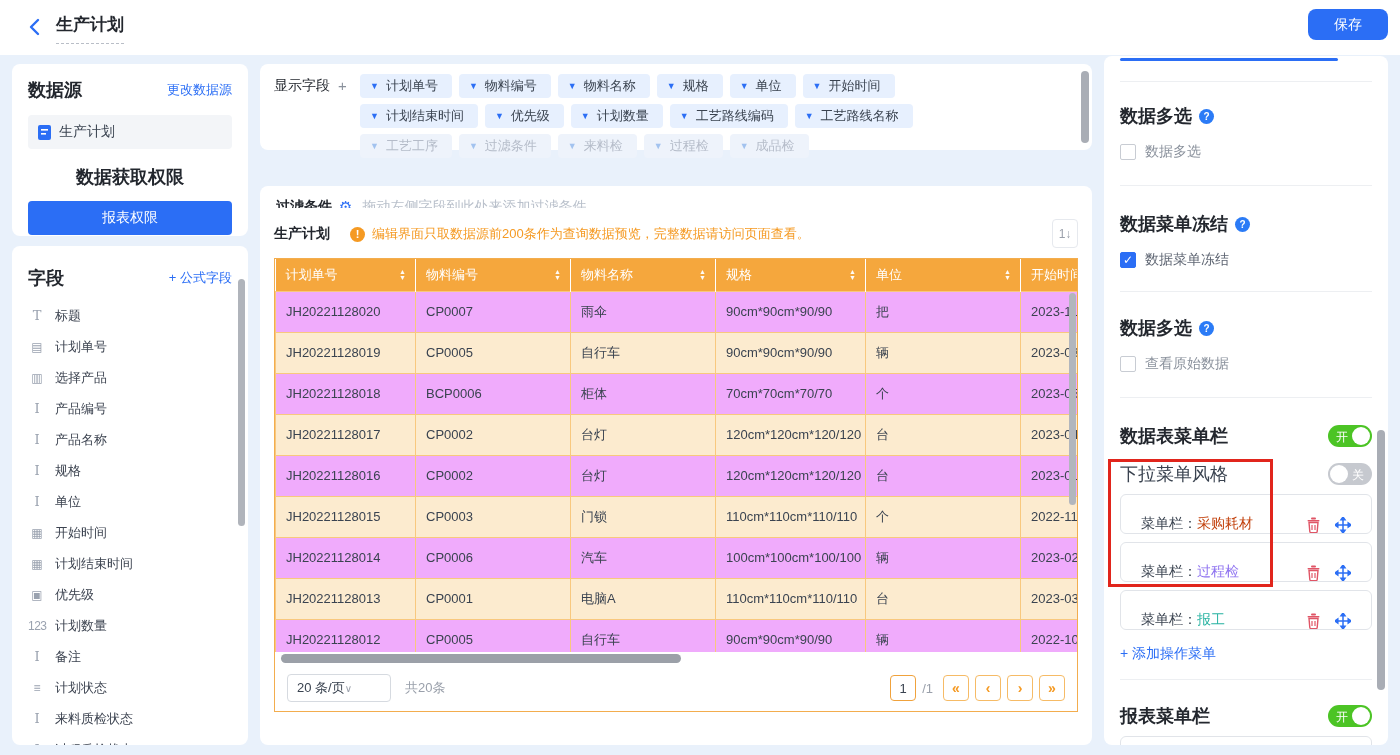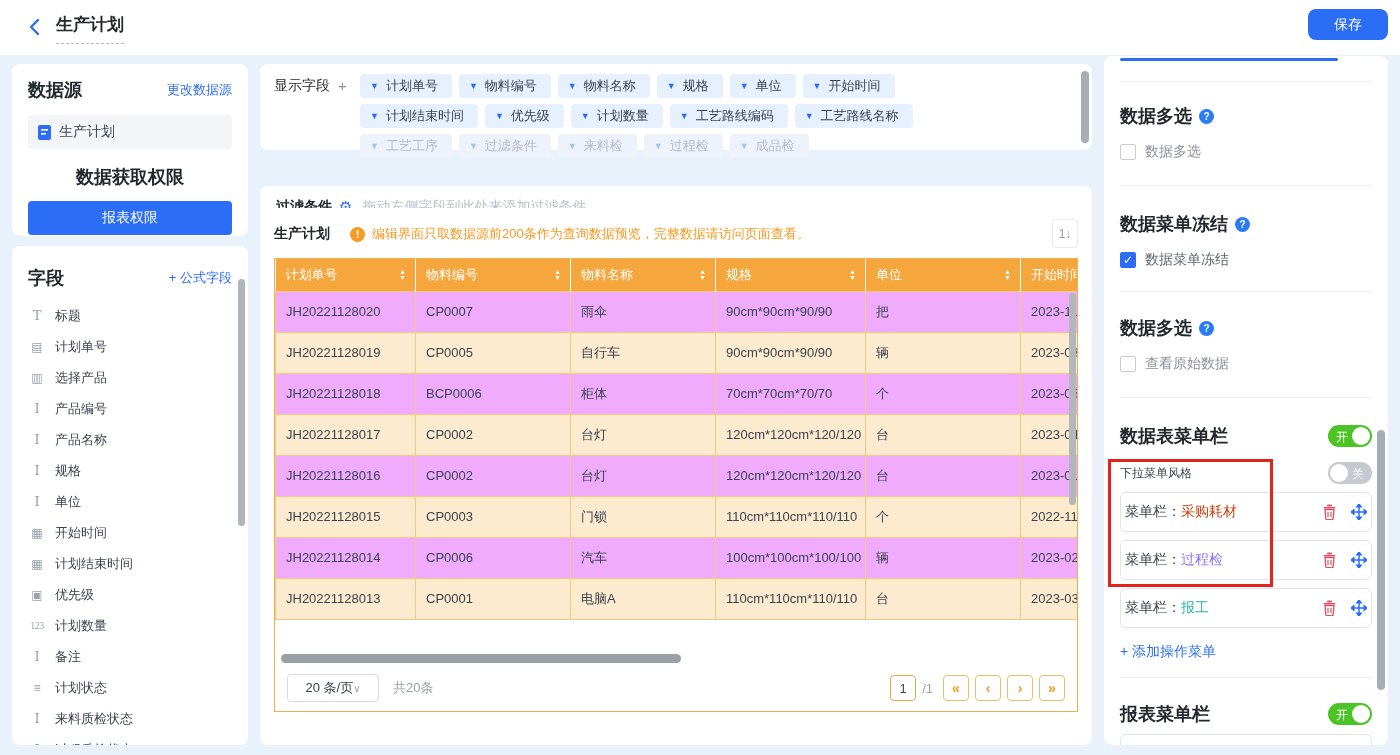--- a/index.html
+++ b/index.html
@@ -37,21 +37,21 @@
   #perm-btn {
     margin-top:12px; width:100%; height:34px; background:#2b6ef5; color:#fff;
     border:none; border-radius:4px; font-size:14px; cursor:pointer;
   }
 
   #card-fields { left:12px; top:246px; width:236px; height:499px; padding:20px 16px; overflow:hidden; }
   #field-list { margin-top:10px; }
   .field-item { display:flex; align-items:center; height:31px; gap:9px; font-size:13px; color:#3c4350; cursor:grab; }
   .field-icon { width:18px; color:#9aa2af; font-size:12px; text-align:center; flex:0 0 18px; }
   .field-icon.serif { font-family:"DejaVu Serif","Liberation Serif",serif; font-size:13px; }
-  .field-icon.num { font-size:10px; letter-spacing:-0.5px;font-family:Liberation Serif, serif; }
+  .field-icon.num { font-size:12px; letter-spacing:-0.5px; }
   #fields-scrollbar { position:absolute; right:3px; top:33px; width:7px; height:247px; background:#b0b4bb; border-radius:4px; }
 
   
   #card-display { left:260px; top:64px; width:832px; height:86px; padding:10px 0 10px 14px; display:flex; }
   #df-label-wrap { width:86px; padding-top:3px; font-size:14px; color:#23272e; display:flex; gap:8px; }
   #df-plus { color:#8a919c; font-size:15px; cursor:pointer; }
   #chip-rows { flex:1; }
   .chip-row { display:flex; gap:7px; margin-bottom:6px; }
   .chip {
     height:24px; padding:0 14px 0 10px; display:flex; align-items:center;
@@ -83,22 +83,22 @@
        padding:0 10px; height:32px; position:relative; border-right:1px solid rgba(255,255,255,.55); cursor:pointer; }
   .sorter { position:absolute; right:9px; top:50%; transform:translateY(-50%); display:flex; flex-direction:column; }
   .sorter span { font-size:7px; line-height:6px; color:rgba(255,255,255,.95); }
   td { font-size:13px; color:#3a4350; padding:0 10px; height:41px; border:1px solid #f8c87e; overflow:hidden; white-space:nowrap; background:#f0abfc; }
   tr.alt td { background:#fcebcf; }
   #tbl-vscroll { position:absolute; right:1px; top:34px; width:7px; height:212px; background:#b2b6bd; border-radius:4px; }
   #hscroll { height:13px; position:relative; }
   #hthumb { position:absolute; left:6px; top:2px; width:400px; height:9px; background:#9ba0a8; border-radius:5px; }
 
   #pager { height:46px; display:flex; align-items:center; padding:0 12px; background:#fff; }
-  #size-select { width:92px; height:28px; border:1px solid #d6dae0; border-radius:4px; display:flex; align-items:center;
-    justify-content:center; padding:12px 9px; font-size:13px; color:#3a4350; cursor:pointer; }
+  #size-select { width:104px; height:28px; border:1px solid #d6dae0; border-radius:4px; display:flex; align-items:center;
+    justify-content:flex-start; padding:12px 9px; font-size:13px; color:#3a4350; cursor:pointer; }
   #size-caret { color:#9aa0ab; font-size:10px; }
   #total-label { margin-left:14px; color:#9aa0ab; font-size:13px; }
   #pager-right { margin-left:auto; display:flex; align-items:center; gap:6px; }
   #page-box { width:26px; height:26px; border:1px solid #f0a23c; border-radius:4px; font-size:13px; color:#3a4350;
     display:flex; align-items:center; justify-content:center; }
   #page-of { color:#9aa0ab; font-size:13px; margin:0 4px 0 0; }
   .pg-btn { width:26px; height:26px; border:1px solid #f6bb66; border-radius:4px; color:#f59a23; font-size:14px; font-weight:bold;
     display:flex; align-items:center; justify-content:center; background:#fff; cursor:pointer; }
 
   
@@ -110,22 +110,22 @@
   .sec-row { display:flex; align-items:center; }
   .chk-row { display:flex; align-items:center; gap:9px; margin-top:15px; font-size:14px; color:#8a919c; }
   .chk { width:16px; height:16px; border:1px solid #c8ccd3; border-radius:2px; background:#fff; cursor:pointer; flex:0 0 16px; }
   .chk.checked { background:#2b6ef5; border-color:#2b6ef5; color:#fff; font-size:12px; line-height:14px; text-align:center; }
   .chk-label-dark { color:#5f6673; }
   .toggle { width:44px; height:22px; border-radius:11px; position:relative; font-size:12px; color:#fff; cursor:pointer; flex:0 0 44px; }
   .toggle .knob { position:absolute; top:2px; width:18px; height:18px; border-radius:50%; background:#fff; }
   .toggle .txt { position:absolute; top:4px; }
   .toggle.on { background:#4cc425; } .toggle.on .knob { right:2px; } .toggle.on .txt { left:8px; }
   .toggle.off { background:#c6c9cf; } .toggle.off .knob { left:2px; } .toggle.off .txt { right:8px; }
-  .menu-item { height:40px; border:1px solid #e1e4e9; border-radius:6px; display:flex; align-items:center;
-    padding:0 4px; margin-top:8px; font-size:14px; color:#3a4350; background:#fff; cursor:pointer; }
+  .menu-item { height:40px; border:1px solid #e1e4e9; border-radius:6px; display:flex; align-items:flex-end;
+    padding:0 20px; margin-top:8px; font-size:14px; color:#3a4350; background:#fff; cursor:pointer; }
   .menu-icons { margin-left:auto; display:flex; align-items:center; gap:14px; }
   .icon-btn { display:flex; cursor:pointer; }
   .add-link { display:inline-block; color:#2b6ef5; font-size:14px; margin-top:15px; cursor:pointer; }
   #right-scrollbar { position:absolute; right:3px; top:374px; width:8px; height:260px; background:#a9adb5; border-radius:4px; }
 
   #annotation-box { position:absolute; left:1108px; top:459px; width:165px; height:128px; border:3px solid #e1251c; z-index:10; pointer-events:none; }
 
   .mt14{margin-top:14px;} .mt16{margin-top:16px;} .mt20{margin-top:20px;} .mt22{margin-top:22px;} .mt24{margin-top:24px;} .mt26{margin-top:26px;}
 </style>
 </head>
@@ -434,20 +434,28 @@
               <td>2023-02</td>
             </tr>
             <tr class="alt">
               <td>JH20221128013</td>
               <td>CP0001</td>
               <td>电脑A</td>
               <td>110cm*110cm*110/110</td>
               <td>台</td>
               <td>2023-03</td>
             </tr>
+            <tr>
+              <td>JH20221128012</td>
+              <td>CP0005</td>
+              <td>自行车</td>
+              <td>90cm*90cm*90/90</td>
+              <td>辆</td>
+              <td>2022-10</td>
+            </tr>
           </tbody>
       </table>
       <div id="tbl-vscroll"></div>
     </div>
     <div id="hscroll">
       <div id="hthumb"></div>
     </div>
     <div id="pager">
       <div id="size-select">
         <span>20 条/页</span>
@@ -503,21 +511,21 @@
 
   <div class="divider mt24"></div>
   <div class="row-between mt26">
     <span class="sec-title">数据表菜单栏</span>
     <span class="toggle on">
       <span class="txt">开</span>
       <span class="knob"></span>
     </span>
   </div>
   <div class="row-between mt14">
-    <span style="font-size:12px;color:#3a4350;">下拉菜单风格</span>
+    <span style="font-size:18px;color:#3a4350;">下拉菜单风格</span>
     <span class="toggle off">
       <span class="knob"></span>
       <span class="txt">关</span>
     </span>
   </div>
   <div id="table-menu-items">
       <div class="menu-item">
     <span>菜单栏：</span>
     <span class="val" style="color: #c2410c;">采购耗材</span>
     <span class="menu-icons">

